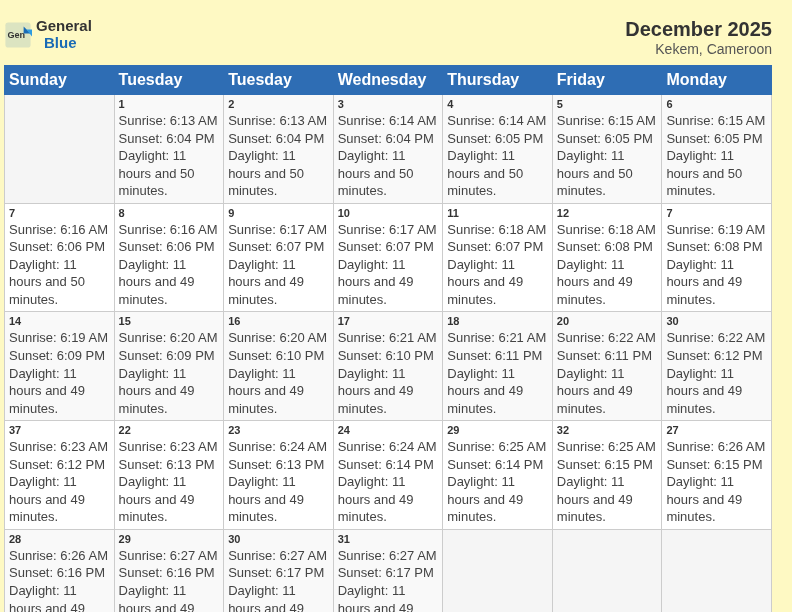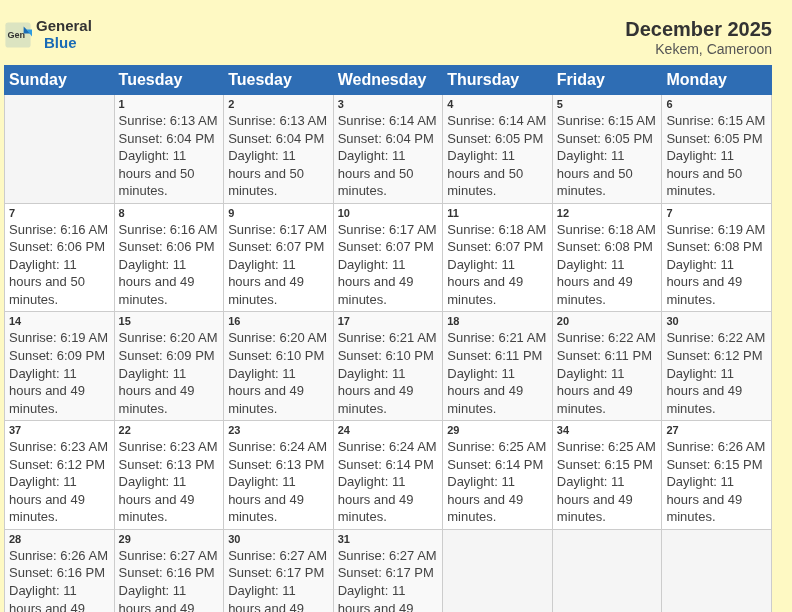--- a/index.html
+++ b/index.html
@@ -291,21 +291,21 @@
 Sunset: 6:14 PM
 Daylight: 11 hours and 49 minutes.</div>
           </td>
           <td>
             <span class="day-number">29</span>
             <div class="day-info" style="white-space: pre-line;">Sunrise: 6:25 AM
 Sunset: 6:14 PM
 Daylight: 11 hours and 49 minutes.</div>
           </td>
           <td>
-            <span class="day-number">34</span>
+            <span class="day-number">32</span>
             <div class="day-info" style="white-space: pre-line;">Sunrise: 6:25 AM
 Sunset: 6:15 PM
 Daylight: 11 hours and 49 minutes.</div>
           </td>
           <td>
             <span class="day-number">27</span>
             <div class="day-info" style="white-space: pre-line;">Sunrise: 6:26 AM
 Sunset: 6:15 PM
 Daylight: 11 hours and 49 minutes.</div>
           </td>

